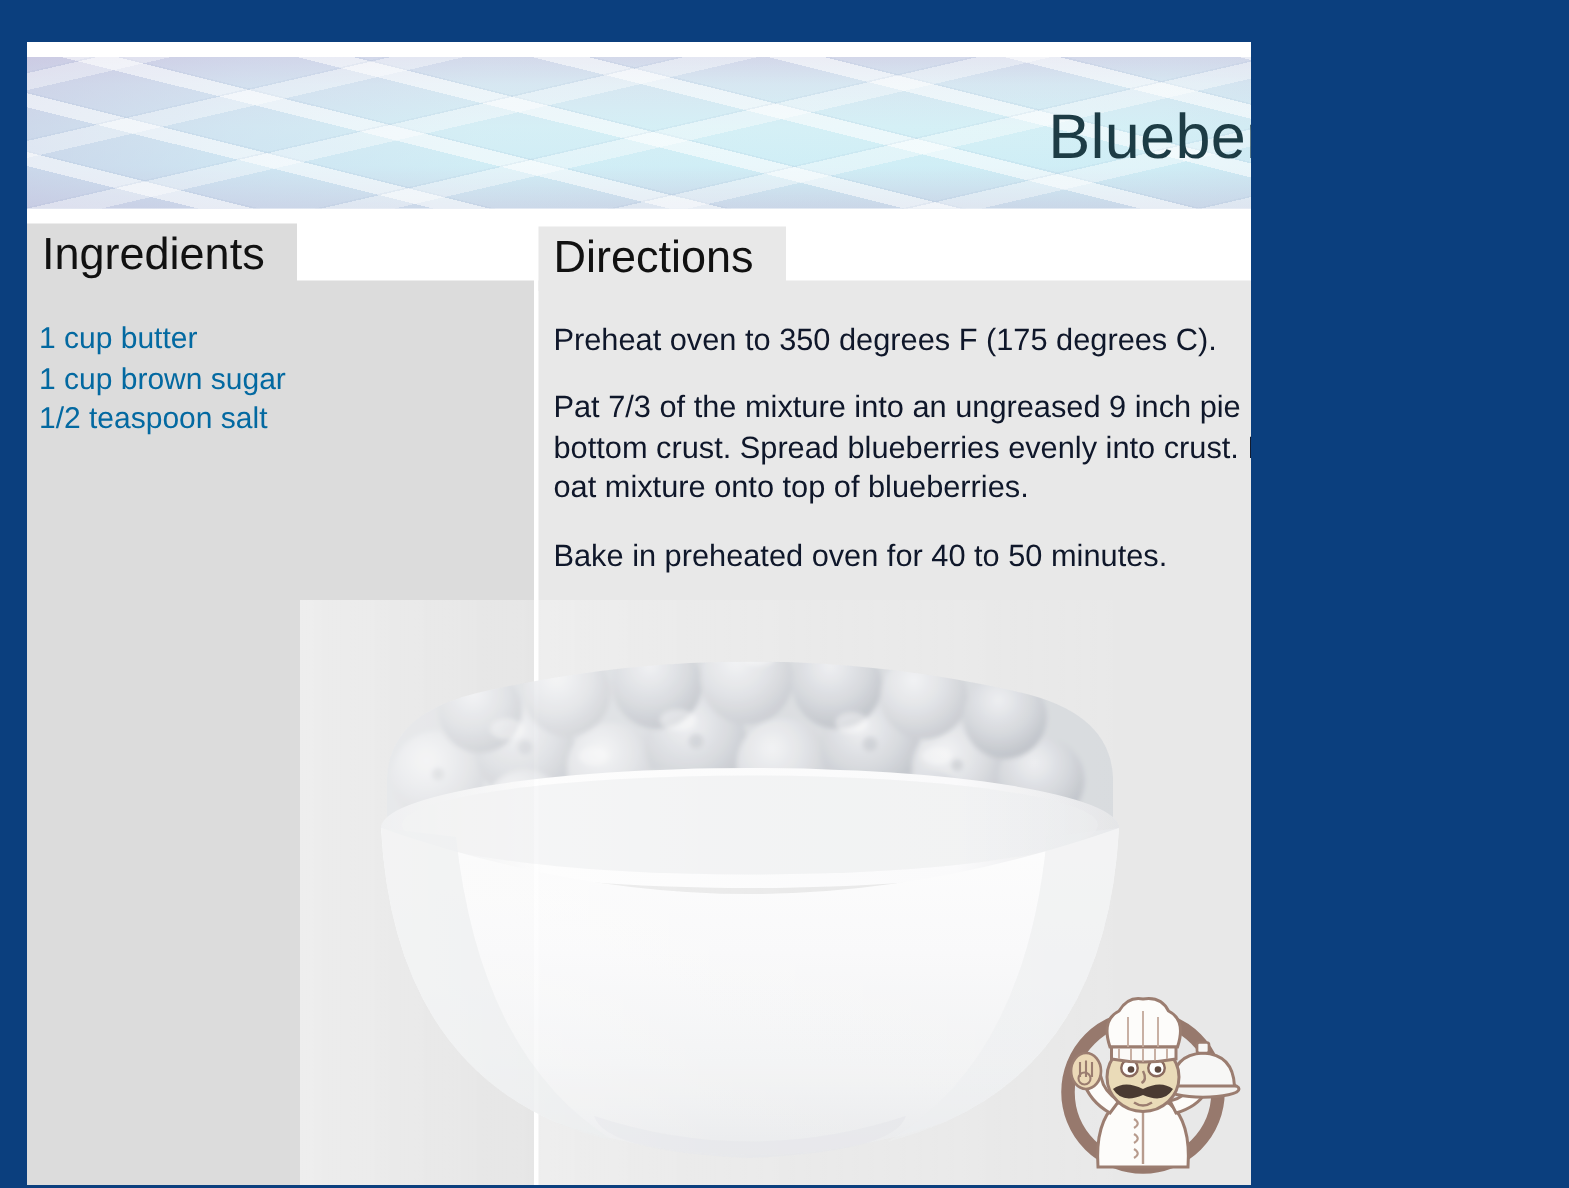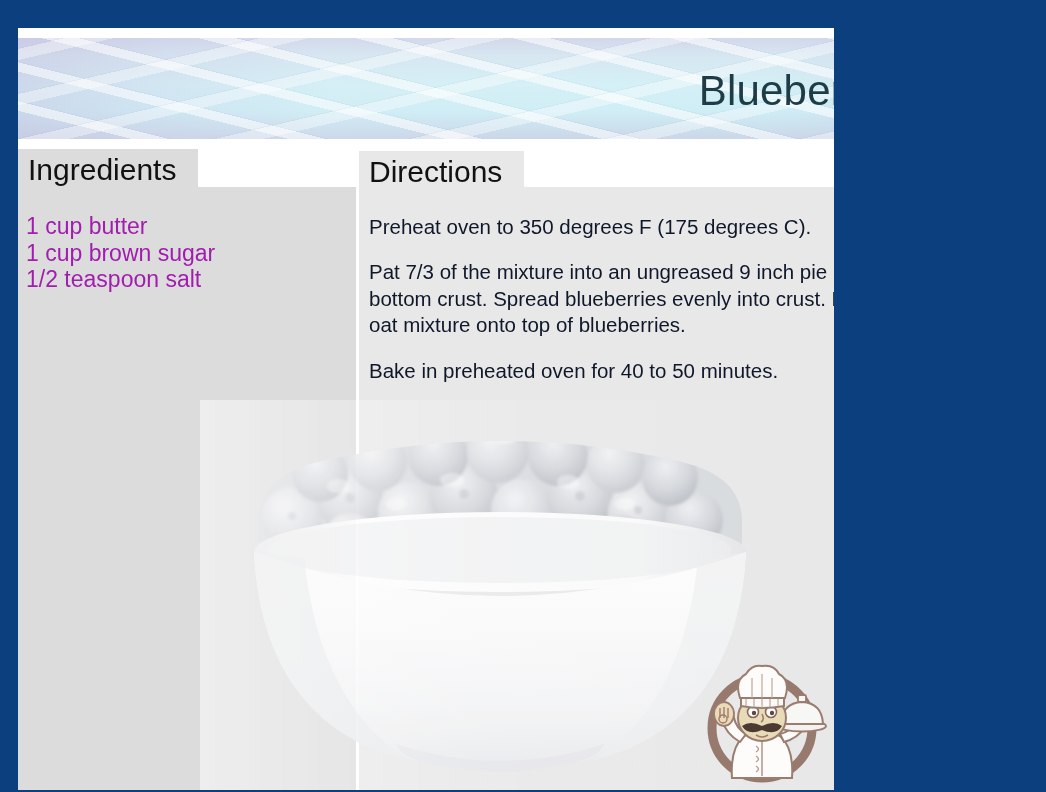--- a/index.html
+++ b/index.html
@@ -140,23 +140,23 @@
     opacity: 0.92;
   }
 
   
   #ingredients-list {
     position: absolute;
     left: 8px;
     top: 185px;
     width: 330px;
     z-index: 5;
-    font-size: 23px;
+    font-size: 20px;
     line-height: 26.6px;
-    color: #a21caf;
+    color: #0369a1;
   }
   #ingredients-list .ing-line { white-space: pre; }
 
   #directions-body {
     position: absolute;
     left: 351px;
     top: 186px;
     width: 645px;
     z-index: 5;
     font-size: 20.5px;

